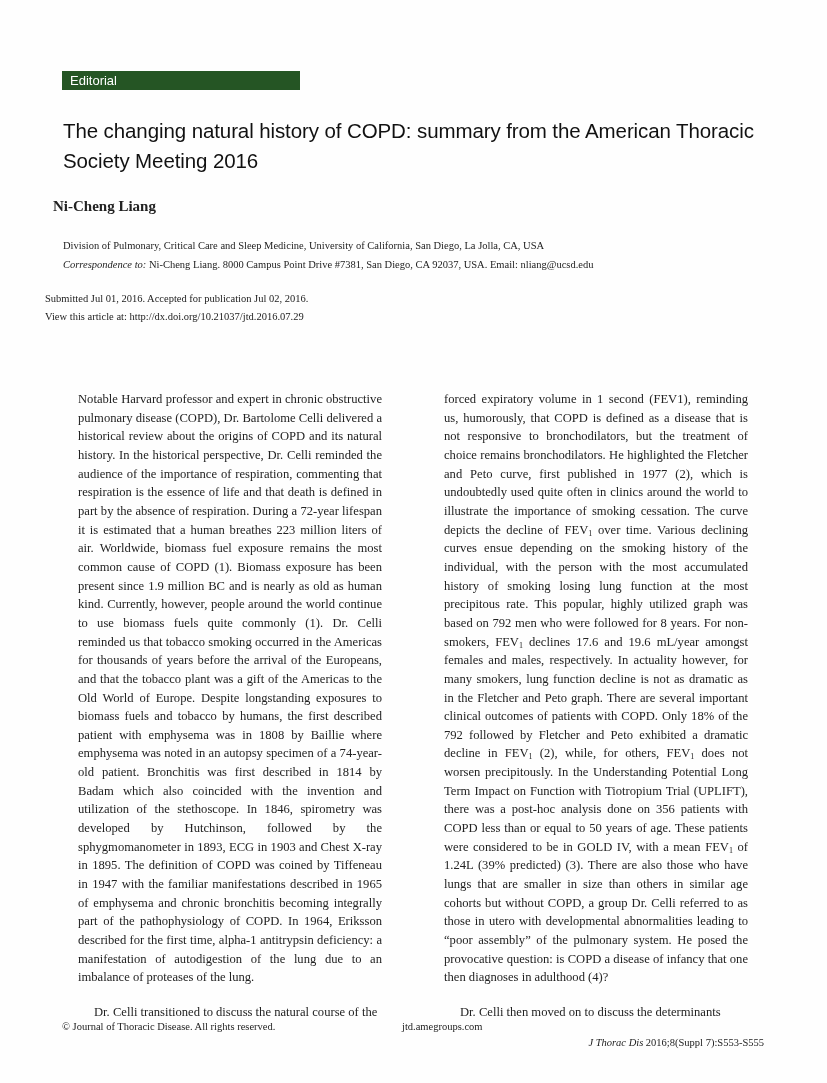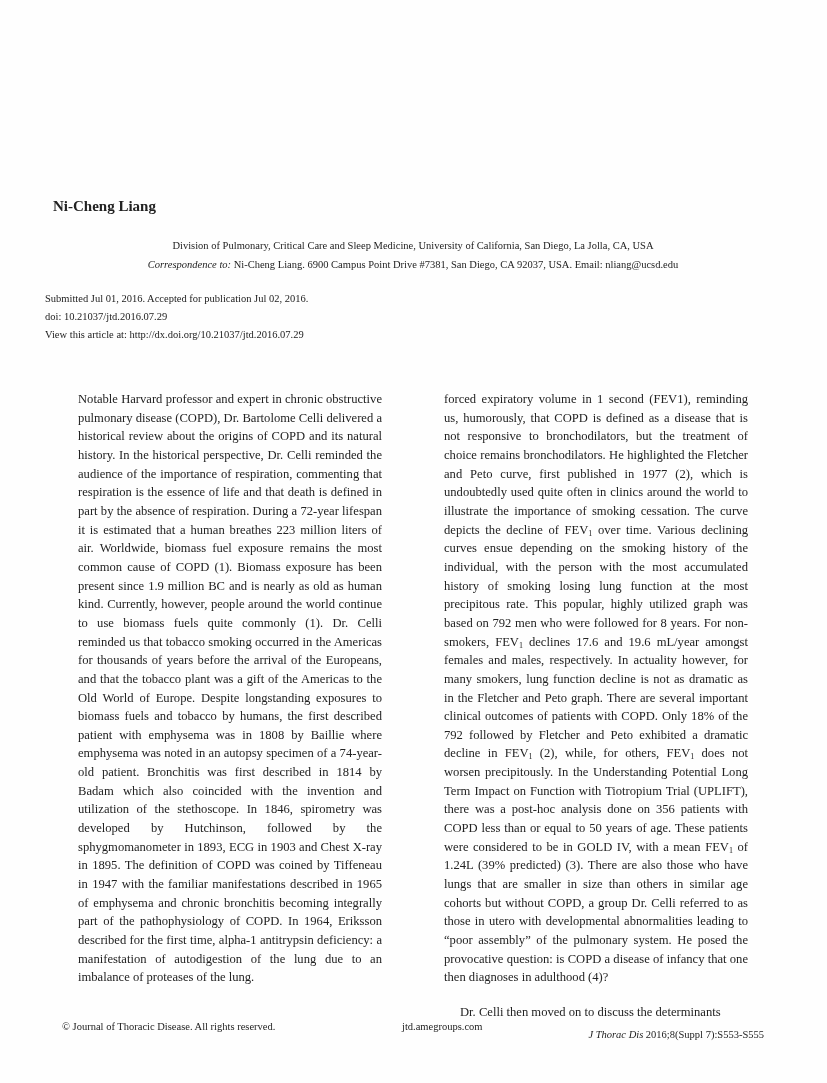--- a/index.html
+++ b/index.html
@@ -19,21 +19,21 @@
     font-weight: normal; color: #111; margin: 0; letter-spacing: -0.1px;
   }
 
   .author {
     position: absolute; left: 53px; top: 198px;
     font-family: "Liberation Serif", serif; font-size: 15px; font-weight: bold; color: #222;
   }
 
   .affil {
     position: absolute; left: 63px; top: 236px; width: 700px;
-    font-family: "Liberation Serif", serif; font-size: 10.5px; line-height: 19px; color: #222; text-align: center;
+    font-family: "Liberation Serif", serif; font-size: 10.5px; line-height: 19px; color: #222;
   }
   .affil .it { font-style: italic; }
 
   .meta {
     position: absolute; left: 45px; top: 290px; width: 700px;
     font-family: "Liberation Serif", serif; font-size: 10.5px; line-height: 18px; color: #222;
   }
 
   .col {
     position: absolute; top: 374px; width: 336px;
@@ -45,47 +45,51 @@
   .col p { margin: 16px; }
   .col p.indent { text-indent: 16px; }
   .col sub { font-size: 8px; line-height: 0; vertical-align: -2px; }
 
   .footer {
     position: absolute; top: 1021px; left: 62px; width: 702px; height: 14px;
     font-family: "Liberation Serif", serif; font-size: 10.5px; color: #222;
   }
   .footer .f-left { position: absolute; left: 0; top: 0; }
   .footer .f-mid { position: absolute; left: 340px; top: 0; }
-  .footer .f-right { position: absolute; right: 0; top: 8px; }
+  .footer .f-right { position: absolute; right: 0; top: 16px; }
   .footer .it { font-style: italic; }
 </style>
 </head>
 <body>
 
 <div class="page">
 
+  <div class="banner">
+    <span>Editorial</span>
+  </div>
 
+  <h1 class="title">The changing natural history of COPD: summary from the American Thoracic Society Meeting 2016</h1>
 
   <div class="author">Ni-Cheng Liang</div>
 
   <div class="affil">
     <div>Division of Pulmonary, Critical Care and Sleep Medicine, University of California, San Diego, La Jolla, CA, USA</div>
     <div>
-      <span class="it">Correspondence to:</span><span> Ni-Cheng Liang. 6900 Campus Point Drive #7381, San Diego, CA 92037, USA. Email: nliang@ucsd.edu</span>
+      <span class="it">Correspondence to:</span><span> Ni-Cheng Liang. 8000 Campus Point Drive #7381, San Diego, CA 92037, USA. Email: nliang@ucsd.edu</span>
     </div>
   </div>
 
   <div class="meta">
     <div>Submitted Jul 01, 2016. Accepted for publication Jul 02, 2016.</div>
-    <div>doi: 10.21037/jtd.2016.07.29</div>
     <div>View this article at: http://dx.doi.org/10.21037/jtd.2016.07.29</div>
   </div>
 
   <div class="col left">
     <p>Notable Harvard professor and expert in chronic obstructive pulmonary disease (COPD), Dr. Bartolome Celli delivered a historical review about the origins of COPD and its natural history. In the historical perspective, Dr. Celli reminded the audience of the importance of respiration, commenting that respiration is the essence of life and that death is defined in part by the absence of respiration. During a 72-year lifespan it is estimated that a human breathes 223 million liters of air. Worldwide, biomass fuel exposure remains the most common cause of COPD (1). Biomass exposure has been present since 1.9 million BC and is nearly as old as human kind. Currently, however, people around the world continue to use biomass fuels quite commonly (1). Dr. Celli reminded us that tobacco smoking occurred in the Americas for thousands of years before the arrival of the Europeans, and that the tobacco plant was a gift of the Americas to the Old World of Europe. Despite longstanding exposures to biomass fuels and tobacco by humans, the first described patient with emphysema was in 1808 by Baillie where emphysema was noted in an autopsy specimen of a 74-year-old patient. Bronchitis was first described in 1814 by Badam which also coincided with the invention and utilization of the stethoscope. In 1846, spirometry was developed by Hutchinson, followed by the sphygmomanometer in 1893, ECG in 1903 and Chest X-ray in 1895. The definition of COPD was coined by Tiffeneau in 1947 with the familiar manifestations described in 1965 of emphysema and chronic bronchitis becoming integrally part of the pathophysiology of COPD. In 1964, Eriksson described for the first time, alpha-1 antitrypsin deficiency: a manifestation of autodigestion of the lung due to an imbalance of proteases of the lung.</p>
+    <p class="indent">Dr. Celli transitioned to discuss the natural course of the</p>
   </div>
 
   <div class="col right">
     <p><span>forced expiratory volume in 1 second (FEV1), reminding us, humorously, that COPD is defined as a disease that is not responsive to bronchodilators, but the treatment of choice remains bronchodilators. He highlighted the Fletcher and Peto curve, first published in 1977 (2), which is undoubtedly used quite often in clinics around the world to illustrate the importance of smoking cessation. The curve depicts the decline of FEV</span><sub>1</sub><span> over time. Various declining curves ensue depending on the smoking history of the individual, with the person with the most accumulated history of smoking losing lung function at the most precipitous rate. This popular, highly utilized graph was based on 792 men who were followed for 8 years. For non-smokers, FEV</span><sub>1</sub><span> declines 17.6 and 19.6 mL/year amongst females and males, respectively. In actuality however, for many smokers, lung function decline is not as dramatic as in the Fletcher and Peto graph. There are several important clinical outcomes of patients with COPD. Only 18% of the 792 followed by Fletcher and Peto exhibited a dramatic decline in FEV</span><sub>1</sub><span> (2), while, for others, FEV</span><sub>1</sub><span> does not worsen precipitously. In the Understanding Potential Long Term Impact on Function with Tiotropium Trial (UPLIFT), there was a post-hoc analysis done on 356 patients with COPD less than or equal to 50 years of age. These patients were considered to be in GOLD IV, with a mean FEV</span><sub>1</sub><span> of 1.24L (39% predicted) (3). There are also those who have lungs that are smaller in size than others in similar age cohorts but without COPD, a group Dr. Celli referred to as those in utero with developmental abnormalities leading to “poor assembly” of the pulmonary system. He posed the provocative question: is COPD a disease of infancy that one then diagnoses in adulthood (4)?</span></p>
     <p class="indent">Dr. Celli then moved on to discuss the determinants</p>
   </div>
 
   <div class="footer">
     <span class="f-left">© Journal of Thoracic Disease. All rights reserved.</span>
     <span class="f-mid">jtd.amegroups.com</span>

